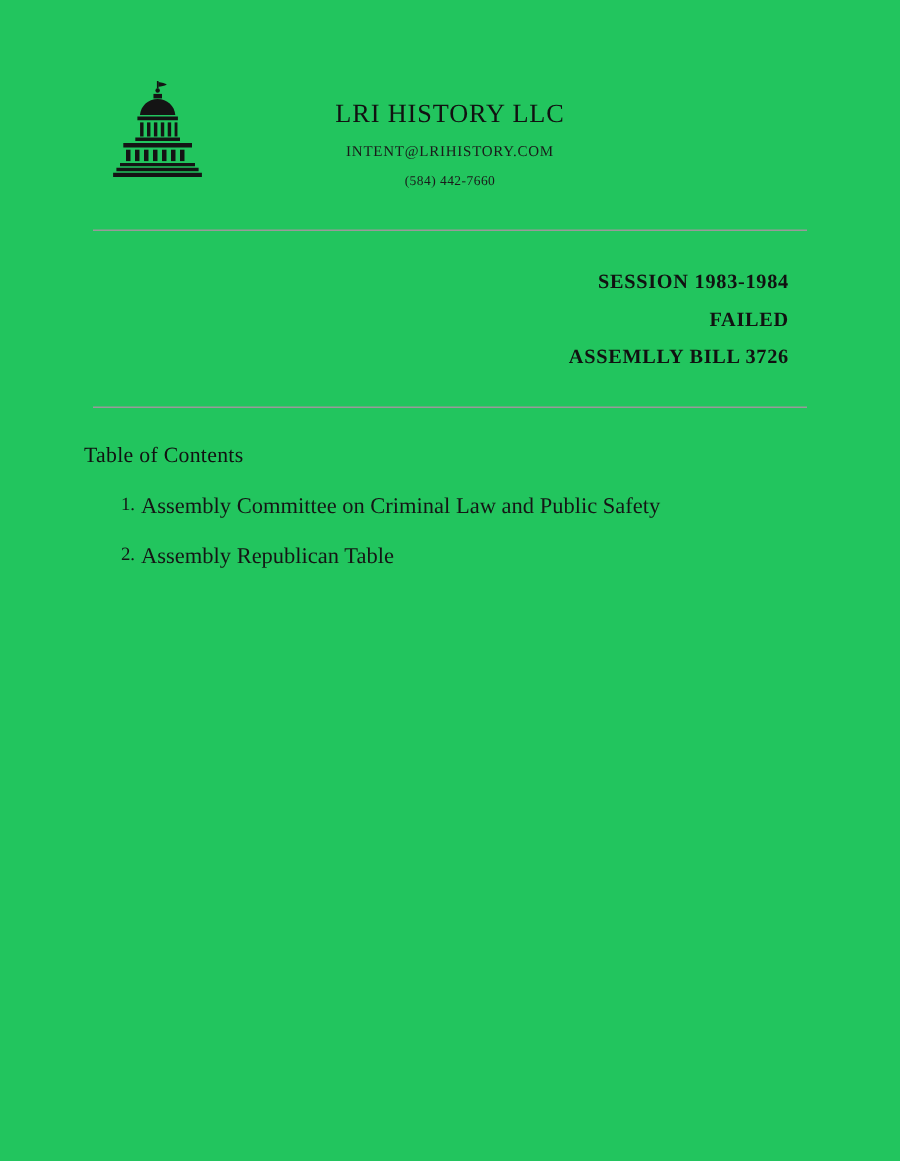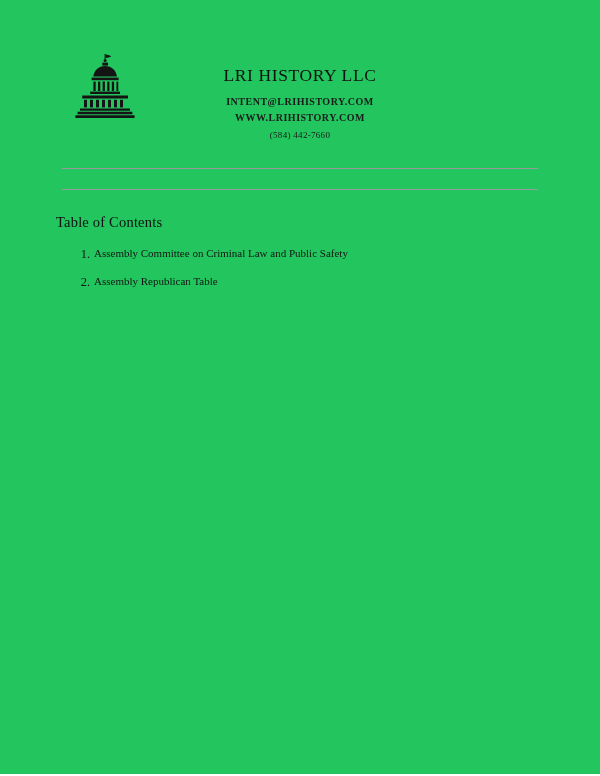--- a/index.html
+++ b/index.html
@@ -54,21 +54,20 @@
     color: #111;
     line-height: 1.1;
     margin-bottom: 9px;
   }
   .org-line {
     font-family: "Liberation Serif", serif;
     font-size: 10px;
     letter-spacing: 0.5px;
     color: #1a1a1a;
     line-height: 1.55;
-    font-weight: bold;
   }
   .org-phone {
     font-family: "Liberation Serif", serif;
     font-size: 9px;
     letter-spacing: 0.3px;
     color: #1a1a1a;
     margin-top: 5px;
   }
 
   
@@ -107,21 +106,21 @@
   }
   ol.toc-list {
     margin: 14px 0 0 0;
     padding-left: 38px;
     list-style: none;
     counter-reset: tocitem;
   }
   ol.toc-list li {
     counter-increment: tocitem;
     position: relative;
-    font-size: 11px;
+    font-size: 15px;
     line-height: 1.5;
     margin-bottom: 11px;
     color: #151515;
   }
   ol.toc-list li::before {
     content: counter(tocitem) ".";
     position: absolute;
     left: -22px;
     width: 18px;
     text-align: right;
@@ -170,27 +169,31 @@
 
           <path d="M8.0 56.6 h50.0 v2.2 h-50.0 z"></path>
           <path d="M5.6 59.8 h54.8 v2.4 h-54.8 z"></path>
           <path d="M3.4 63.2 h59.2 v2.8 h-59.2 z"></path>
         </g>
       </svg>
     </div>
     <div class="org-block">
       <div class="org-name">LRI HISTORY LLC</div>
       <div class="org-line">INTENT@LRIHISTORY.COM</div>
-      <div class="org-line">WWW.LRIHISTORY.COM</div>
       <div class="org-phone">(584) 442-7660</div>
     </div>
   </div>
 
   <div class="rule rule-top"></div>
 
+  <div class="bill-head">
+    <div class="bill-line">SESSION  1983-1984</div>
+    <div class="bill-line">FAILED</div>
+    <div class="bill-line">ASSEMLLY BILL 3726</div>
+  </div>
 
   <div class="rule rule-bottom"></div>
 
   <div class="toc">
     <div class="toc-title">Table of Contents</div>
     <ol class="toc-list">
       <li>
         <span>Assembly Committee on Criminal Law and Public Safety</span>
       </li>
       <li>

